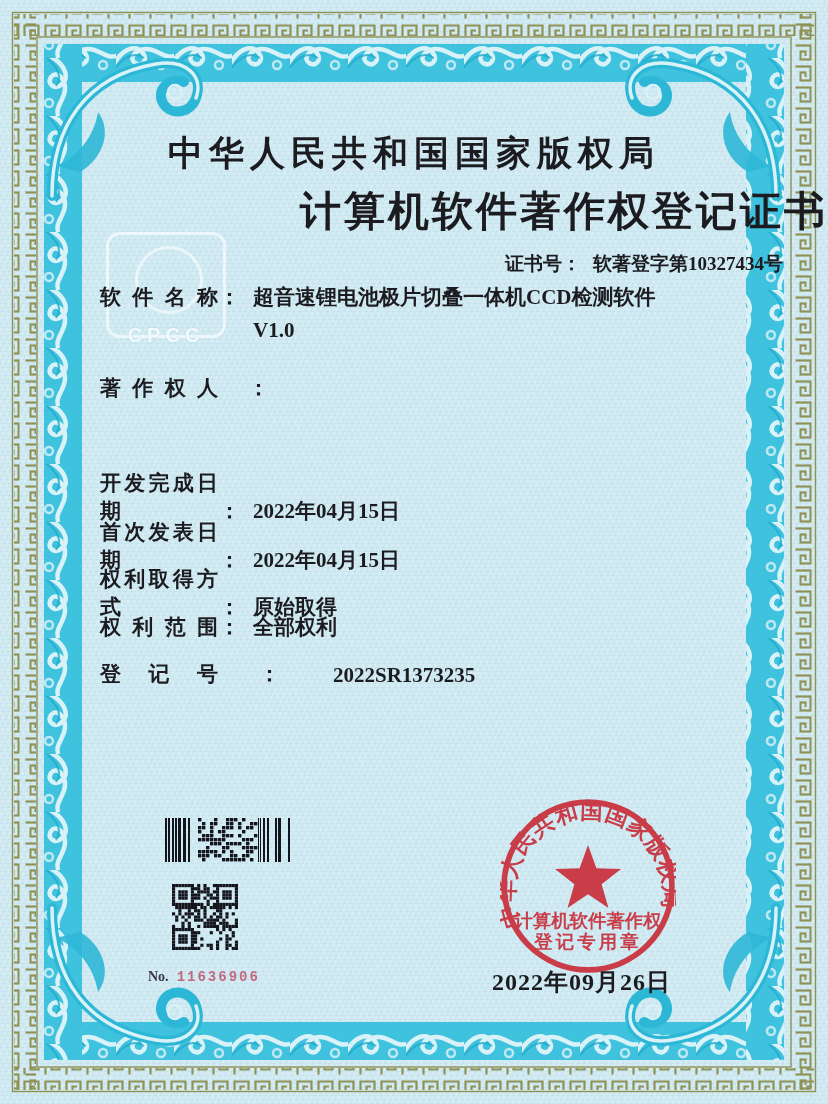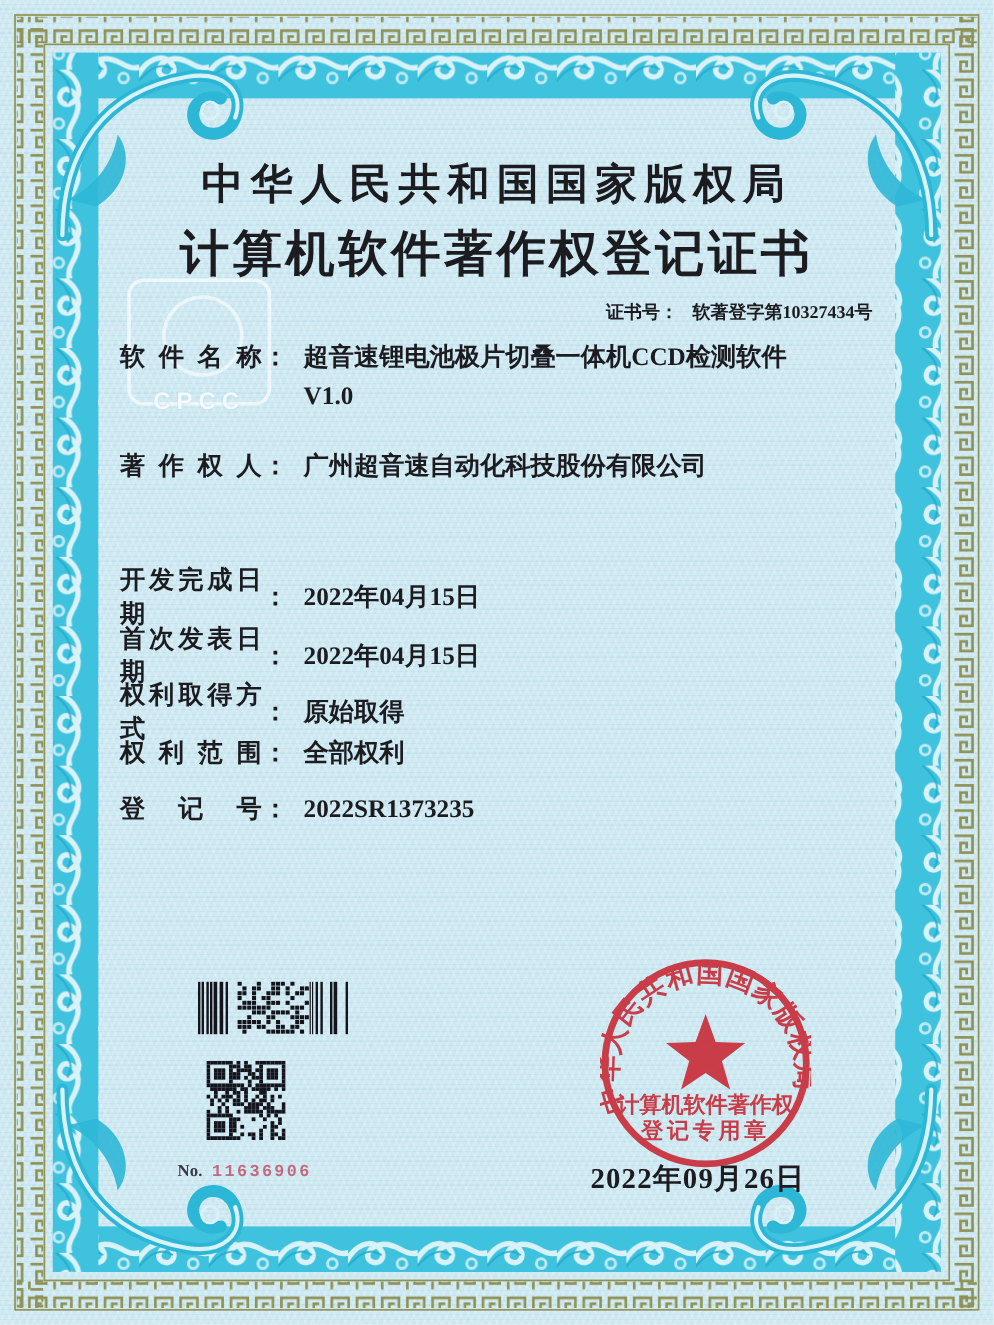--- a/index.html
+++ b/index.html
@@ -10,26 +10,26 @@
     background-image:
       repeating-linear-gradient(115deg, rgba(255,255,255,.14) 0 2px, rgba(255,255,255,0) 2px 5px),
       repeating-linear-gradient(245deg, rgba(255,255,255,.12) 0 2px, rgba(255,255,255,0) 2px 6px),
       repeating-linear-gradient(0deg, rgba(96,180,205,.10) 0 1px, rgba(96,180,205,0) 1px 4px);
   }
   .border-svg{position:absolute;left:0;top:0;z-index:1;pointer-events:none;}
   .content{position:absolute;z-index:3;color:#1b1b20;}
 
   .title1{left:0;top:130px;width:828px;text-align:center;
     font-size:35px;font-weight:700;letter-spacing:6px;}
-  .title2{left:0;top:184px;width:828px;text-align:center;
+  .title2{left:0;top:184px;width:828px;text-align:right;
     font-size:41px;font-weight:700;letter-spacing:3px;}
 
-  .certno{left:505px;top:251px;font-size:15px;font-weight:700;display:flex;gap:12px;}
-
-  .frow{left:100px;font-size:21px;font-weight:600;display:flex;align-items:center;}
+  .certno{left:505px;top:251px;font-size:19px;font-weight:700;display:flex;gap:12px;}
+
+  .frow{left:100px;font-size:21px;font-weight:600;display:flex;align-items:flex-end;}
   .flabel{display:inline-block;width:118px;text-align:justify;text-align-last:justify;}
   .fcolon{display:inline-block;margin-left:1px;}
   .fvalue{margin-left:13px;white-space:nowrap;}
   .fvalue2{left:253px;font-size:21px;font-weight:600;}
 
   .statement{left:100px;top:706px;width:652px;font-size:21px;line-height:47px;
     text-indent:2em;text-align:justify;font-weight:500;}
 
   .serial{left:148px;top:969px;font-size:14px;display:flex;align-items:baseline;gap:8px;}
   .serial .prefix{color:#3a3a45;font-weight:600;}
@@ -113,24 +113,23 @@
     <span>软著登字第10327434号</span>
   </div>
 
   <div class="content frow" style="top:283px;">
     <span class="flabel">软件名称</span>
       <span class="fcolon">：</span>
     <span class="fvalue">超音速锂电池极片切叠一体机CCD检测软件</span>
   </div>
   <div class="content fvalue2" style="top:318px;text-align:center;">V1.0</div>
 
-  <div class="content frow" style="top:374px;">
+  <div class="content frow" style="top:374px;gap:29px;">
     <span class="flabel">著作权人</span>
       <span class="fcolon">：</span>
-    <span class="fvalue">广州超音速自动化科技股份有限公司</span>
   </div>
 
   <div class="content frow" style="top:469px;">
     <span class="flabel">开发完成日期</span>
       <span class="fcolon">：</span>
     <span class="fvalue">2022年04月15日</span>
   </div>
 
   <div class="content frow" style="top:518px;">
     <span class="flabel">首次发表日期</span>
@@ -143,21 +142,21 @@
       <span class="fcolon">：</span>
     <span class="fvalue">原始取得</span>
   </div>
 
   <div class="content frow" style="top:613px;">
     <span class="flabel">权利范围</span>
       <span class="fcolon">：</span>
     <span class="fvalue">全部权利</span>
   </div>
 
-  <div class="content frow" style="top:660px;">
+  <div class="content frow" style="top:660px;gap:40px;">
     <span class="flabel">登记号</span>
       <span class="fcolon">：</span>
     <span class="fvalue">2022SR1373235</span>
   </div>
 
 
   <svg id="barcode-svg" class="barcode" width="125" height="44" viewBox="0 0 125 44">
       <rect x="0" y="0" width="2" height="44" fill="#14141c"></rect>
       <rect x="3" y="0" width="2" height="44" fill="#14141c"></rect>
       <rect x="7" y="0" width="2" height="44" fill="#14141c"></rect>

